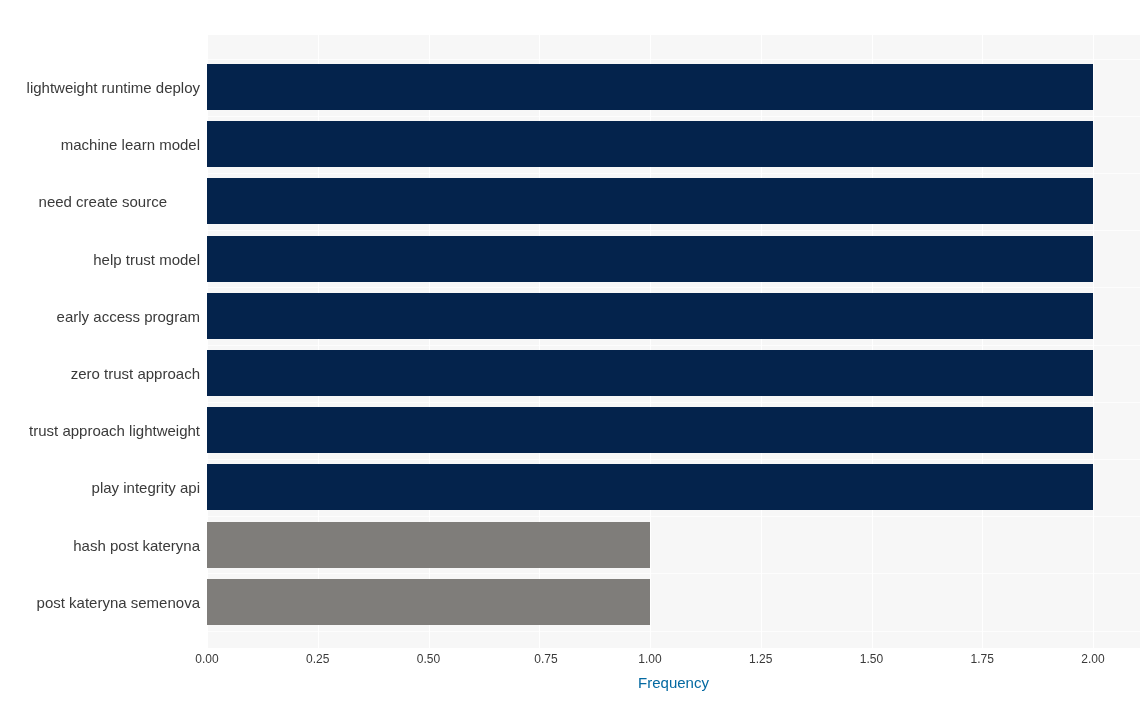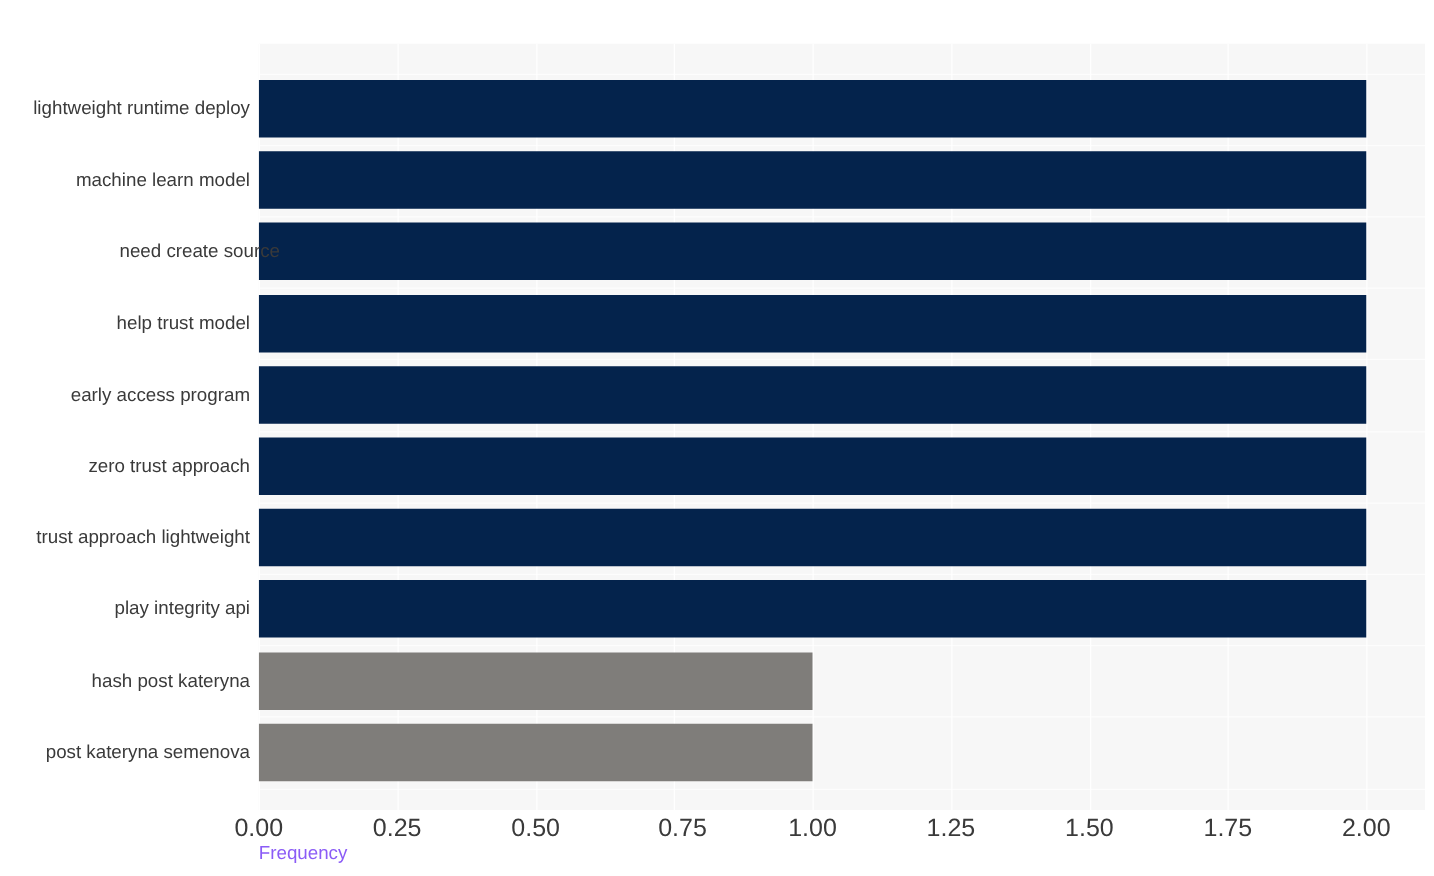--- a/index.html
+++ b/index.html
@@ -92,34 +92,34 @@
   #x-tick-layer {
     position: absolute;
     left: 0;
     top: 0;
     width: 1147px;
     height: 701px;
   }
   .xtick-label {
     position: absolute;
     top: 652px;
-    font-size: 20px;
+    font-size: 12px;
     color: #3a3a3a;
     white-space: nowrap;
     transform: translateX(-50%);
   }
 
   #x-axis-label {
     position: absolute;
     top: 674px;
     left: 207px;
     width: 933px;
-    text-align: left;
+    text-align: center;
     font-size: 15px;
-    color: #8b5cf6;
+    color: #0369a1;
   }
 </style>
 </head>
 <body>
 
 <div id="chart-figure">
 
 
   <div id="plot-area">
     <div id="grid-v-layer">
@@ -156,21 +156,21 @@
         <div class="bar" style="top: 372.2px; width: 886px; background: rgb(4, 35, 76);"></div>
         <div class="bar" style="top: 429.4px; width: 886px; background: rgb(4, 35, 76);"></div>
         <div class="bar" style="top: 486.6px; width: 443px; background: rgb(127, 125, 122);"></div>
         <div class="bar" style="top: 543.8px; width: 443px; background: rgb(127, 125, 122);"></div>
       </div>
   </div>
 
   <div id="y-tick-layer" style="width: 1147px;">
       <div class="ytick-label" style="top: 87px; right: 947px; margin-left: 36px;">lightweight runtime deploy</div>
       <div class="ytick-label" style="top: 144.2px; right: 947px;">machine learn model</div>
-      <div class="ytick-label" style="top: 201.4px; right: 923px;">need create source</div>
+      <div class="ytick-label" style="top: 201.4px; right: 980px;">need create source</div>
       <div class="ytick-label" style="top: 258.6px; right: 947px;">help trust model</div>
       <div class="ytick-label" style="top: 315.8px; right: 947px;">early access program</div>
       <div class="ytick-label" style="top: 373px; right: 947px;">zero trust approach</div>
       <div class="ytick-label" style="top: 430.2px; right: 947px;">trust approach lightweight</div>
       <div class="ytick-label" style="top: 487.4px; right: 947px;">play integrity api</div>
       <div class="ytick-label" style="top: 544.6px; right: 947px;">hash post kateryna</div>
       <div class="ytick-label" style="top: 601.8px; right: 947px;">post kateryna semenova</div>
     </div>
   <div id="x-tick-layer">
       <div class="xtick-label" style="left: 207px;">0.00</div>

